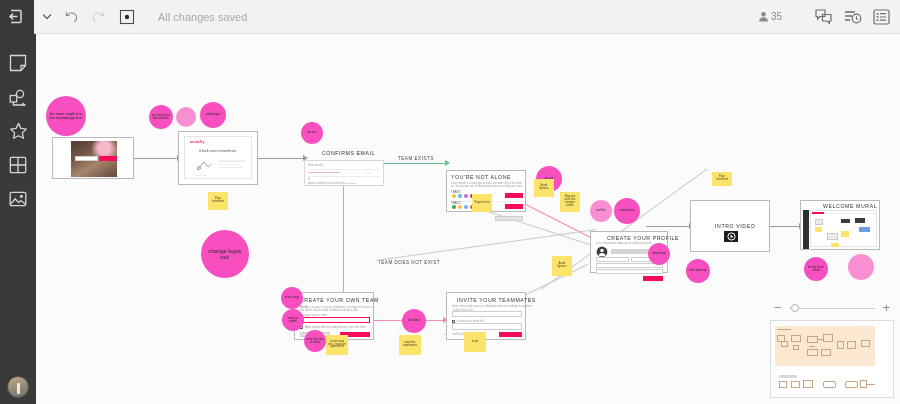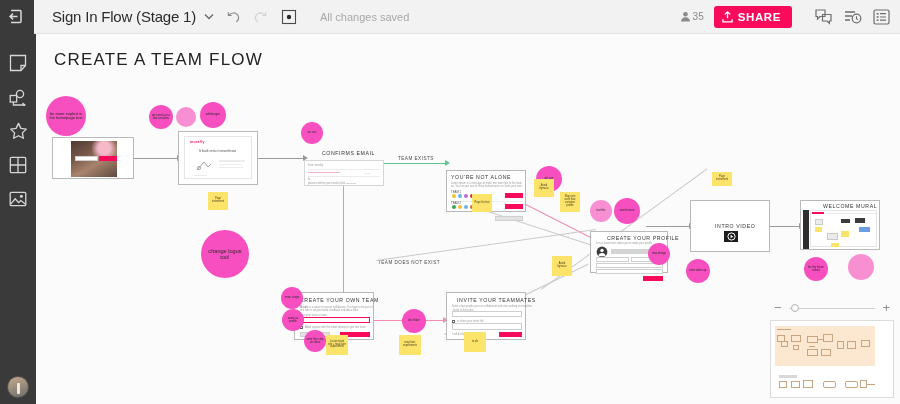--- a/index.html
+++ b/index.html
@@ -132,21 +132,20 @@
 <div id="app">
 
   <div class="topbar">
     <div class="back-btn">
       <svg width="16" height="15" viewBox="0 0 16 15">
         <path d="M2 1.5h9a1 1 0 0 1 1 1v10a1 1 0 0 1-1 1H2" fill="none" stroke="#d9d9d9" stroke-width="1.5"></path>
         <path d="M8.5 7.5H1.2M4 4.6L1 7.5l3 2.9" fill="none" stroke="#d9d9d9" stroke-width="1.5"></path>
       </svg>
     </div>
 
-    <div class="doc-title">Sign In Flow (Stage 1)</div>
     <div class="chev">
       <svg width="10" height="7" viewBox="0 0 10 7">
           <path d="M1 1.5l4 4 4-4" fill="none" stroke="#666" stroke-width="1.3"></path>
         </svg>
     </div>
 
     <div class="tb-icon">
       <svg width="15" height="14" viewBox="0 0 15 14">
         <path d="M3.2 5.2C5 2.6 9 2.2 11.2 4.4c2.2 2.2 1.8 6-1 7.4" fill="none" stroke="#8c8c8c" stroke-width="1.2"></path>
         <path d="M2.4 2.2v3.3h3.3" fill="none" stroke="#8c8c8c" stroke-width="1.2"></path>
@@ -170,27 +169,20 @@
     <div class="tb-spacer"></div>
 
     <div class="member-count">
       <svg width="11" height="11" viewBox="0 0 11 11">
         <circle cx="5.5" cy="3.2" r="2.3" fill="#8a8a8a"></circle>
         <path d="M1 10.5c0-2.6 2-4.2 4.5-4.2S10 7.9 10 10.5z" fill="#8a8a8a"></path>
       </svg>
       <span>35</span>
     </div>
 
-    <button class="share-btn">
-      <svg width="11" height="12" viewBox="0 0 11 12">
-        <path d="M5.5 0.8v6.4M2.8 3.4l2.7-2.6 2.7 2.6" fill="none" stroke="#fff" stroke-width="1.3"></path>
-        <path d="M0.9 8.2v2.6h9.2V8.2" fill="none" stroke="#fff" stroke-width="1.3"></path>
-      </svg>
-      <span>SHARE</span>
-    </button>
 
     <div class="right-icons">
       <div>
         <svg width="18" height="16" viewBox="0 0 18 16">
           <path d="M1 1h9v6.5H5L2.5 10V7.5H1z" fill="none" stroke="#6e6e6e" stroke-width="1.2"></path>
           <path d="M7.5 5.5H16V12h-1.6v2.4L12 12H7.5z" fill="none" stroke="#6e6e6e" stroke-width="1.2"></path>
         </svg>
       </div>
       <div>
         <svg width="18" height="16" viewBox="0 0 18 16">
@@ -241,21 +233,20 @@
         <rect x="1.2" y="1.4" width="15.6" height="13.2" rx="1.2" fill="none" stroke="#d6d6d6" stroke-width="1.3"></rect>
         <circle cx="12.4" cy="5.2" r="1.5" fill="#d6d6d6"></circle>
         <path d="M1.6 13.2l4.6-5.4 3.4 3.8 2.2-2 4.8 3.6" fill="none" stroke="#d6d6d6" stroke-width="1.3"></path>
       </svg>
     </div>
     <div class="avatar"></div>
   </div>
 
   <div class="canvas">
 
-    <div class="board-title">CREATE A TEAM FLOW</div>
 
     <div class="conn" style="left:98px; top:124px; width:44px;"></div>
     <div class="arrow-head" style="left:141px; top:121px;"></div>
 
     <div class="conn" style="left:222px; top:124px; width:46px;"></div>
     <div class="arrow-head" style="left:267px; top:121px;"></div>
 
     <div class="conn green" style="left:344px; top:129px; width:66px;"></div>
     <div class="arrow-head green" style="left:409px; top:126px;"></div>
     <div class="edge-label" style="left:360px; top:122px;">TEAM EXISTS</div>

